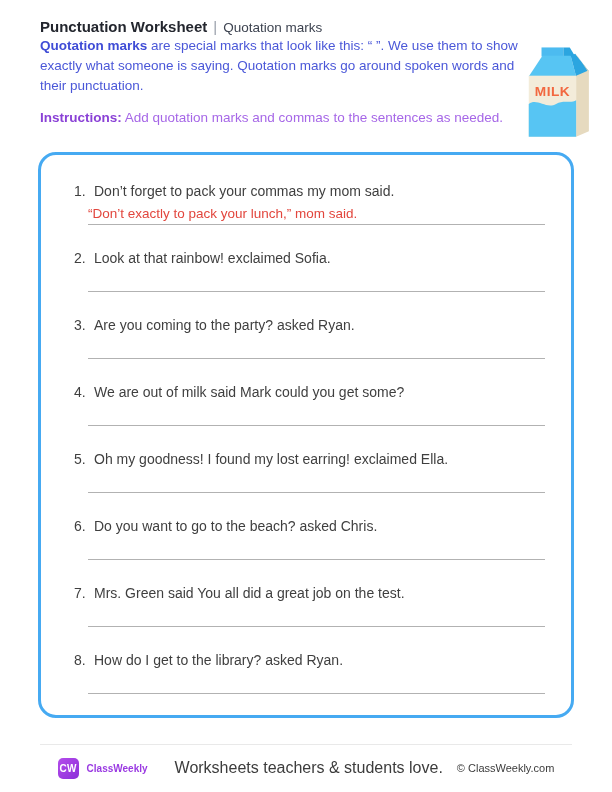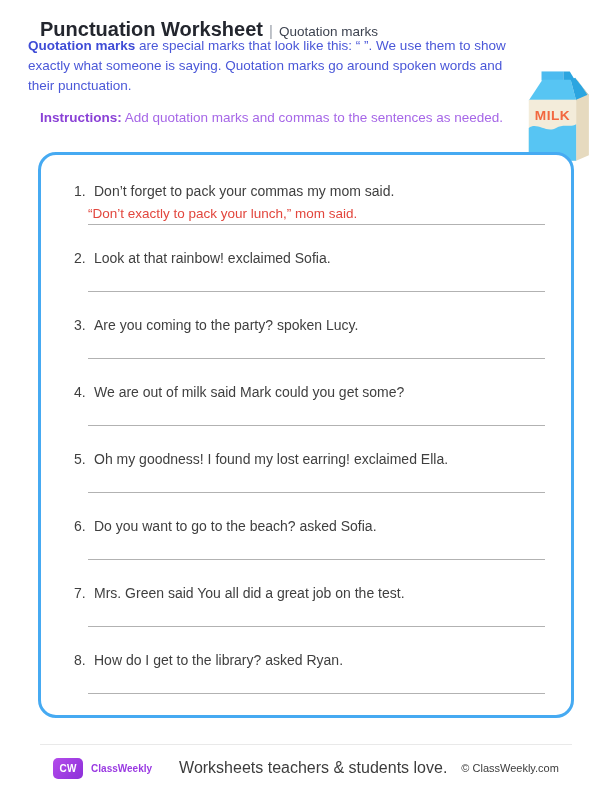--- a/index.html
+++ b/index.html
@@ -2,53 +2,53 @@
 <html><head>
 <meta charset="utf-8">
 <style>
   html,body{margin:0;padding:0;background:#ffffff;}
   .page{
     position:relative;width:612px;height:792px;background:#ffffff;overflow:hidden;
     font-family:"Liberation Sans","DejaVu Sans",sans-serif;
   }
   
   .header{position:absolute;left:40px;top:18px;white-space:nowrap;}
-  .title-bold{font-size:20px;font-weight:700;color:#23262e;}
+  .title-bold{font-size:15px;font-weight:700;color:#23262e;}
   .title-sep{font-size:15px;color:#9aa0ab;margin:0 6px 0 6px;font-weight:400;}
   .title-sub{font-size:13.5px;color:#3d4350;font-weight:400;}
   
-  .intro{position:absolute;left:28px;top:36px;width:478px;margin:0;
+  .intro{position:absolute;left:40px;top:36px;width:478px;margin:0;
     font-size:13.5px;line-height:20px;color:#4a57d8;}
   .intro-lead{font-weight:700;color:#3f4cd6;}
   .instructions{position:absolute;left:40px;top:108px;width:500px;margin:0;
     font-size:13.5px;line-height:19px;color:#a667e7;}
   .instr-label{font-weight:700;color:#8a41d6;}
   
-  .milk{position:absolute;left:516px;top:68px;width:82px;height:98px;}
+  .milk{position:absolute;left:516px;top:44px;width:82px;height:98px;}
   
   .card{
     position:absolute;left:38px;top:152px;width:536px;height:566px;box-sizing:border-box;
     border:3px solid #46aaf2;border-radius:18px;background:#ffffff;
     padding:26px 26px 0 33px;
   }
   .q-item{margin-bottom:23px;}
   .q-row{display:flex;font-size:14px;line-height:20px;color:#3f3f3f;}
   .q-num{width:20px;flex:0 0 auto;}
   .q-text{flex:1;}
   .q-answer{
     margin-left:14px;height:24px;border-bottom:1.5px solid #b2b2b2;
     display:flex;align-items:flex-end;padding-bottom:3px;box-sizing:border-box;
   }
   .q-answer-text{font-size:13.5px;line-height:15px;color:#e2463d;}
   
   .footer-divider{position:absolute;left:40px;right:40px;top:744px;height:1px;background:#e9e9e9;}
   .footer-row{position:absolute;left:0;top:752px;width:612px;height:32px;
     display:flex;align-items:center;justify-content:center;}
   .logo-badge{
-    width:30px;height:21px;border-radius:5px;
+    width:21px;height:21px;border-radius:5px;
     background:linear-gradient(135deg,#b44ceb 0%,#8c2fd9 100%);
     color:#ffffff;font-size:10px;font-weight:700;
     display:flex;align-items:center;justify-content:center;letter-spacing:0.2px;
   }
   .logo-name{font-size:10px;font-weight:700;color:#9a3ae2;margin-left:8px;}
   .footer-tagline{font-size:16px;color:#3c3c3c;margin-left:27px;}
   .footer-copy{font-size:11px;color:#3c3c3c;margin-left:14px;}
 </style>
 </head>
 <body>
@@ -106,21 +106,21 @@
         <span class="q-text">Look at that rainbow! exclaimed Sofia.</span>
       </div>
       <div class="q-answer">
         <span class="q-answer-text"></span>
       </div>
     </div>
 
     <div class="q-item">
       <div class="q-row">
         <span class="q-num">3.</span>
-        <span class="q-text">Are you coming to the party? spoken Lucy.</span>
+        <span class="q-text">Are you coming to the party? asked Ryan.</span>
       </div>
       <div class="q-answer">
         <span class="q-answer-text"></span>
       </div>
     </div>
 
     <div class="q-item">
       <div class="q-row">
         <span class="q-num">4.</span>
         <span class="q-text">We are out of milk said Mark could you get some?</span>
@@ -136,21 +136,21 @@
         <span class="q-text">Oh my goodness! I found my lost earring! exclaimed Ella.</span>
       </div>
       <div class="q-answer">
         <span class="q-answer-text"></span>
       </div>
     </div>
 
     <div class="q-item">
       <div class="q-row">
         <span class="q-num">6.</span>
-        <span class="q-text">Do you want to go to the beach? asked Sofia.</span>
+        <span class="q-text">Do you want to go to the beach? asked Chris.</span>
       </div>
       <div class="q-answer">
         <span class="q-answer-text"></span>
       </div>
     </div>
 
     <div class="q-item">
       <div class="q-row">
         <span class="q-num">7.</span>
         <span class="q-text">Mrs. Green said You all did a great job on the test.</span>

